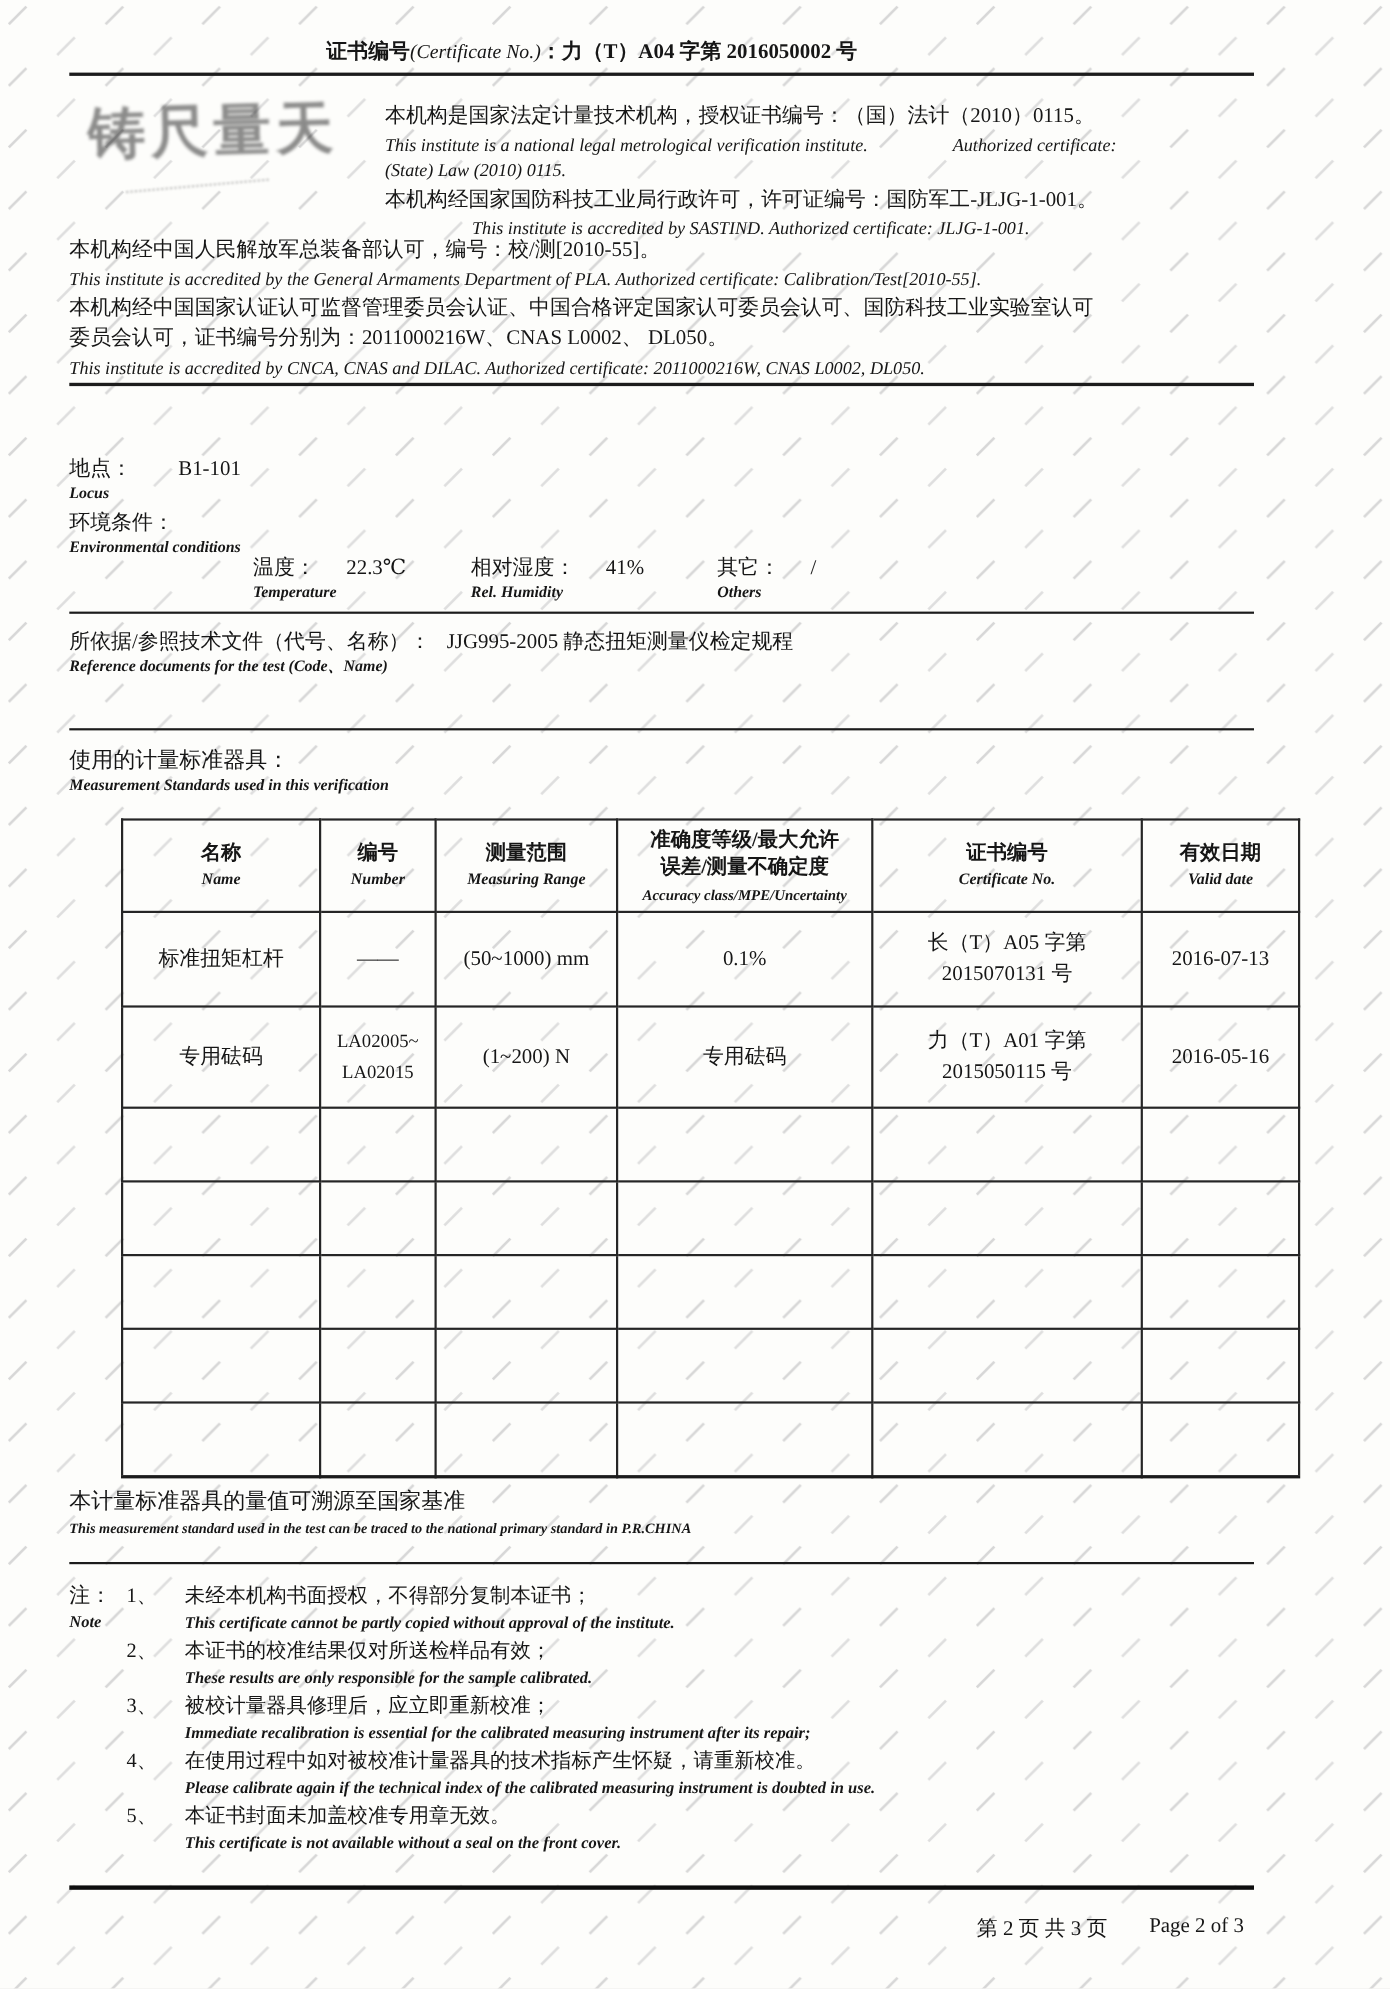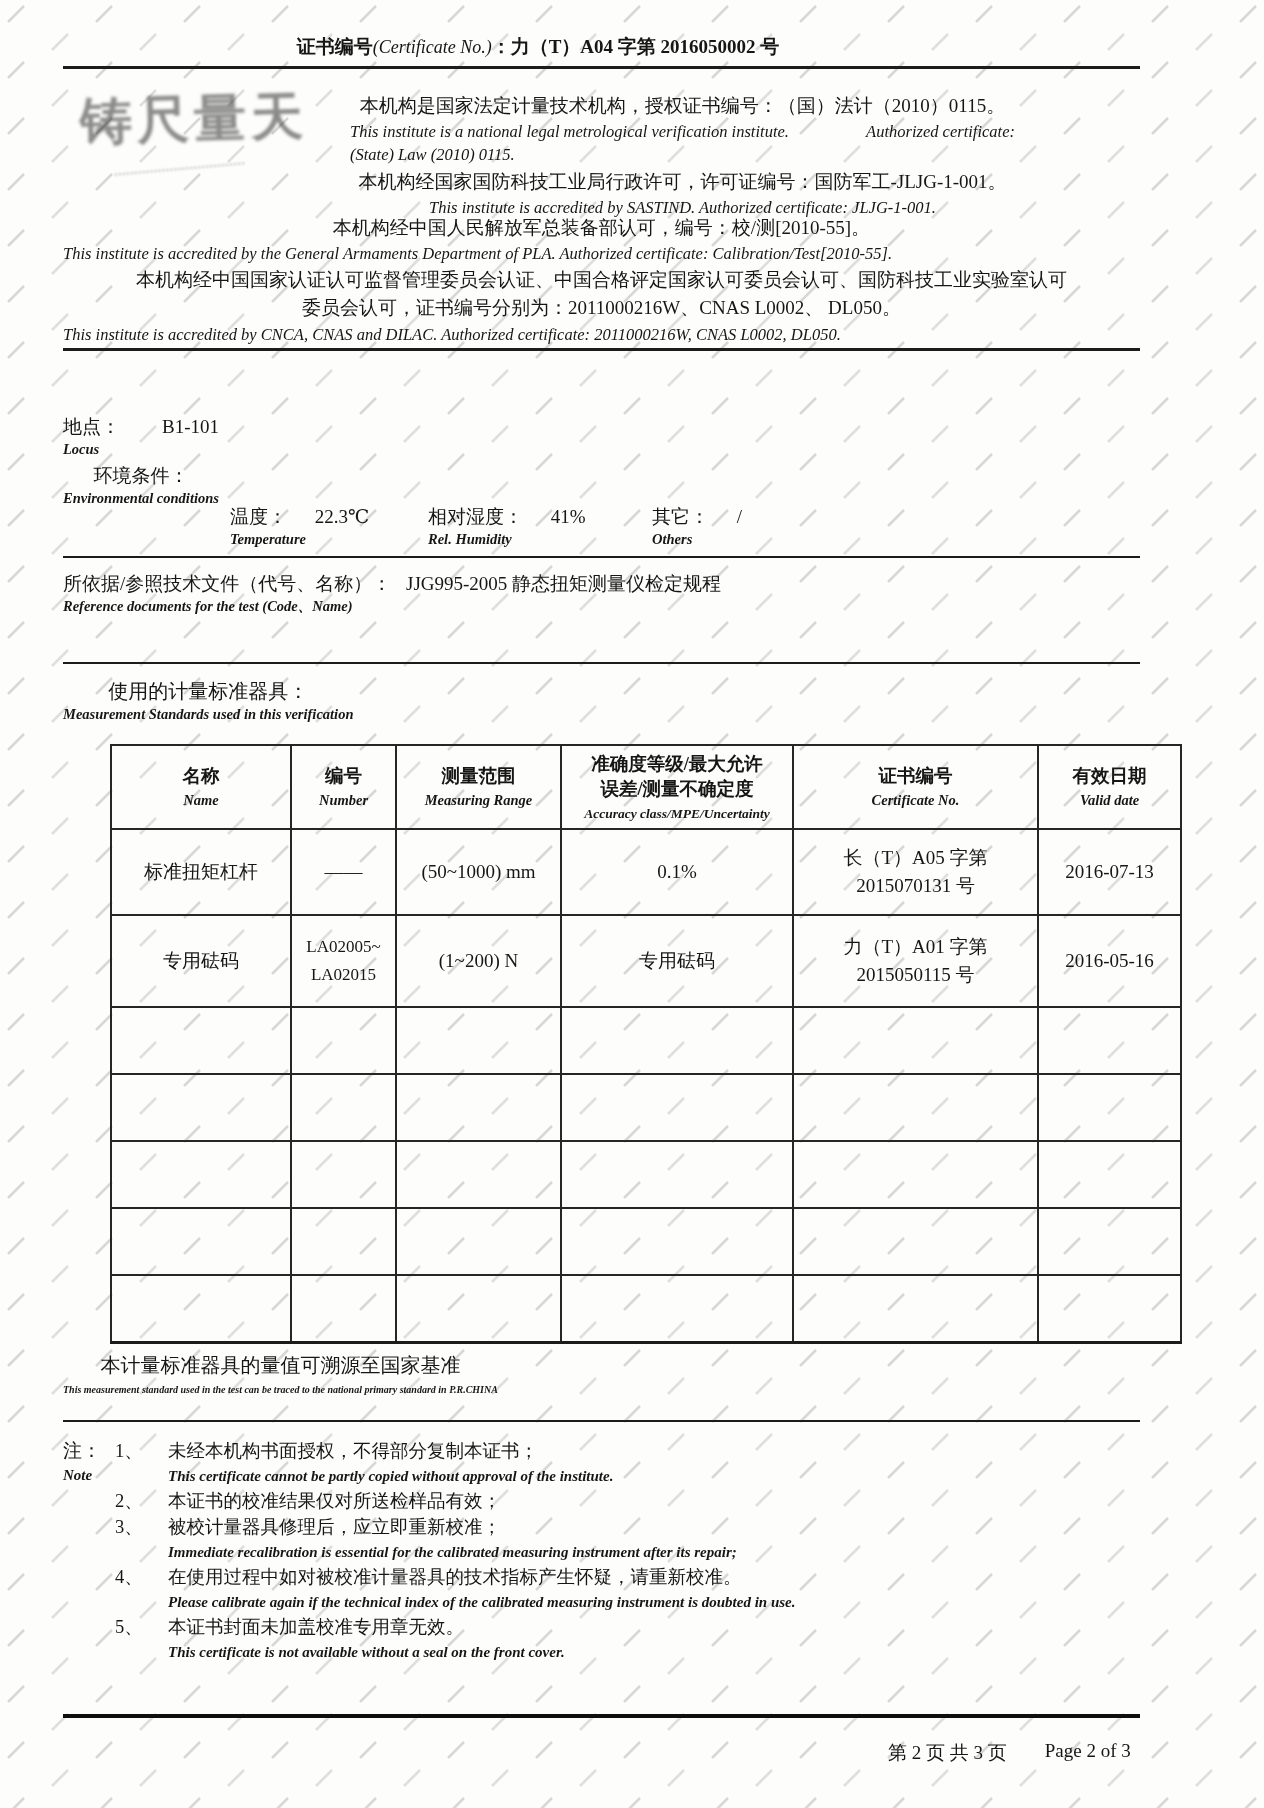--- a/index.html
+++ b/index.html
@@ -21,21 +21,21 @@
   .rule.thin { border-top-width:2px; }
   .rule.heavy { border-top-width:4px; border-top-color:#0e0e0e; }
 
   
   .stamp { left:80px; top:84px; width:270px; }
   .stamp-text { font-size:52px; font-weight:bold; letter-spacing:5px; color:#1a1a1a;
     opacity:.5; filter:blur(1.6px); transform:rotate(-1.5deg); font-family:"DejaVu Serif",serif; }
   .stamp-sub { margin:4px 0 0 34px; width:130px; height:10px;
     border-bottom:2px dotted #444; opacity:.35; filter:blur(1px); transform:rotate(-5deg); }
 
-  .zh { font-size:19px; line-height:27px;text-align:center; }
+  .zh { font-size:19px; line-height:27px; }
   .en { font-style:italic; font-size:16.5px; line-height:25px;align-items:flex-end; }
   .en-b { font-style:italic; font-weight:bold; font-size:14.5px; line-height:19px; }
 
   .inst { left:350px; top:92px; width:665px; }
   .inst .jrow { display:flex; justify-content:space-between; }
   .inst .center { text-align:center; }
   .pla { left:63px; top:214px; width:1077px; }
 
   .locus { left:63px; top:413px; }
   .locus .vrow { display:flex; }
@@ -60,21 +60,21 @@
   }
   table.std { border:2.5px solid #1c1c1c; border-bottom-width:3.5px;margin-left:40px; }
   .th-zh { font-size:18.5px; line-height:25px; white-space:pre-line; }
   .th-en { font-style:italic; font-weight:bold; font-size:14.5px; line-height:19px; margin-top:2px; }
   .th-en.small { font-size:13.5px; }
   td.cell { font-size:19px; line-height:28px; white-space:pre-line; }
   tr.hrow { height:84px; } tr.r1 { height:86px; } tr.r2 { height:92px; } tr.empty { height:67px; }
 
   .trace { left:63px; top:1350px; }
   .trace .zh { font-size:20px; line-height:30px; }
-  .trace .en-b { font-size:10px; }
+  .trace .en-b { font-size:13px; }
 
   .notes { left:63px; top:1438px; width:1010px; }
   .note-label { position:absolute; left:0; top:0; }
   .note-label .zh { font-size:19px; line-height:25px; }
   .note-label .en-b { font-size:15px; line-height:24px; }
   .note-item { display:flex; margin-left:52px; }
   .note-num { width:53px; font-size:18.5px; line-height:26px; flex:none; }
   .note-body { flex:1; }
   .note-zh { font-size:18.5px; line-height:26px; }
   .note-en { font-style:italic; font-weight:bold; font-size:15px; line-height:24px; }
@@ -291,20 +291,21 @@
         <div class="note-num">1、</div>
         <div class="note-body">
           <div class="note-zh">未经本机构书面授权，不得部分复制本证书；</div>
           <div class="note-en">This certificate cannot be partly copied without approval of the institute.</div>
         </div>
       </div>
       <div class="note-item">
         <div class="note-num">2、</div>
         <div class="note-body">
           <div class="note-zh">本证书的校准结果仅对所送检样品有效；</div>
+          <div class="note-en">These results are only responsible for the sample calibrated.</div>
         </div>
       </div>
       <div class="note-item">
         <div class="note-num">3、</div>
         <div class="note-body">
           <div class="note-zh">被校计量器具修理后，应立即重新校准；</div>
           <div class="note-en">Immediate recalibration is essential for the calibrated measuring instrument after its repair;</div>
         </div>
       </div>
       <div class="note-item">

